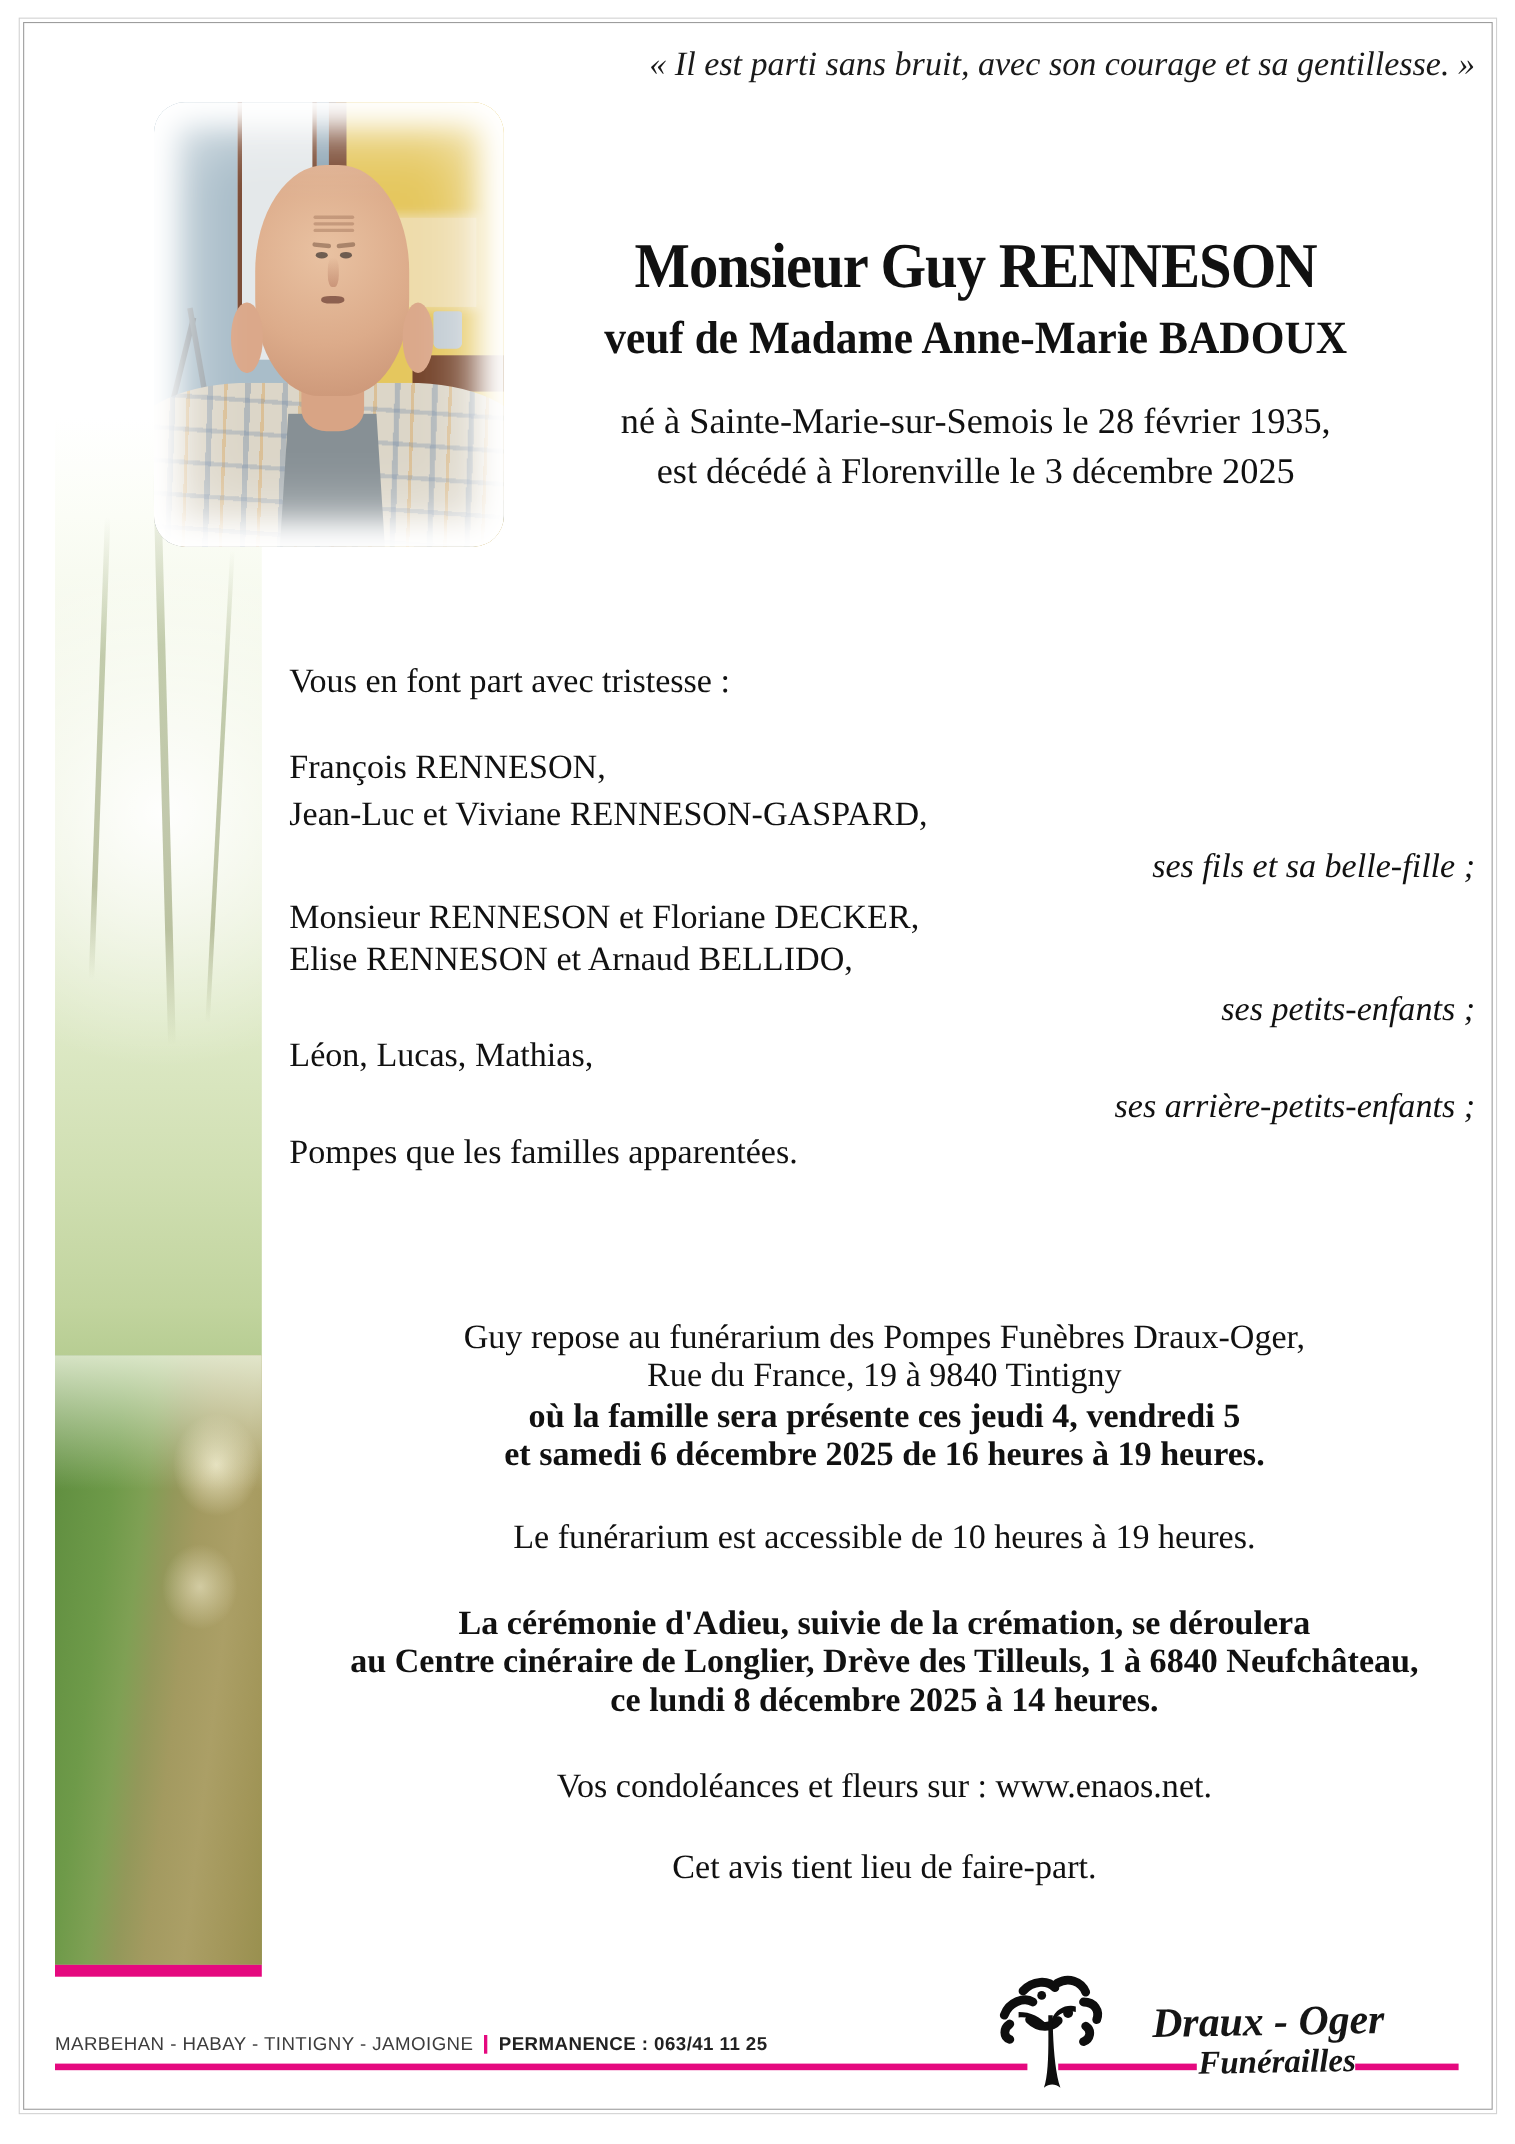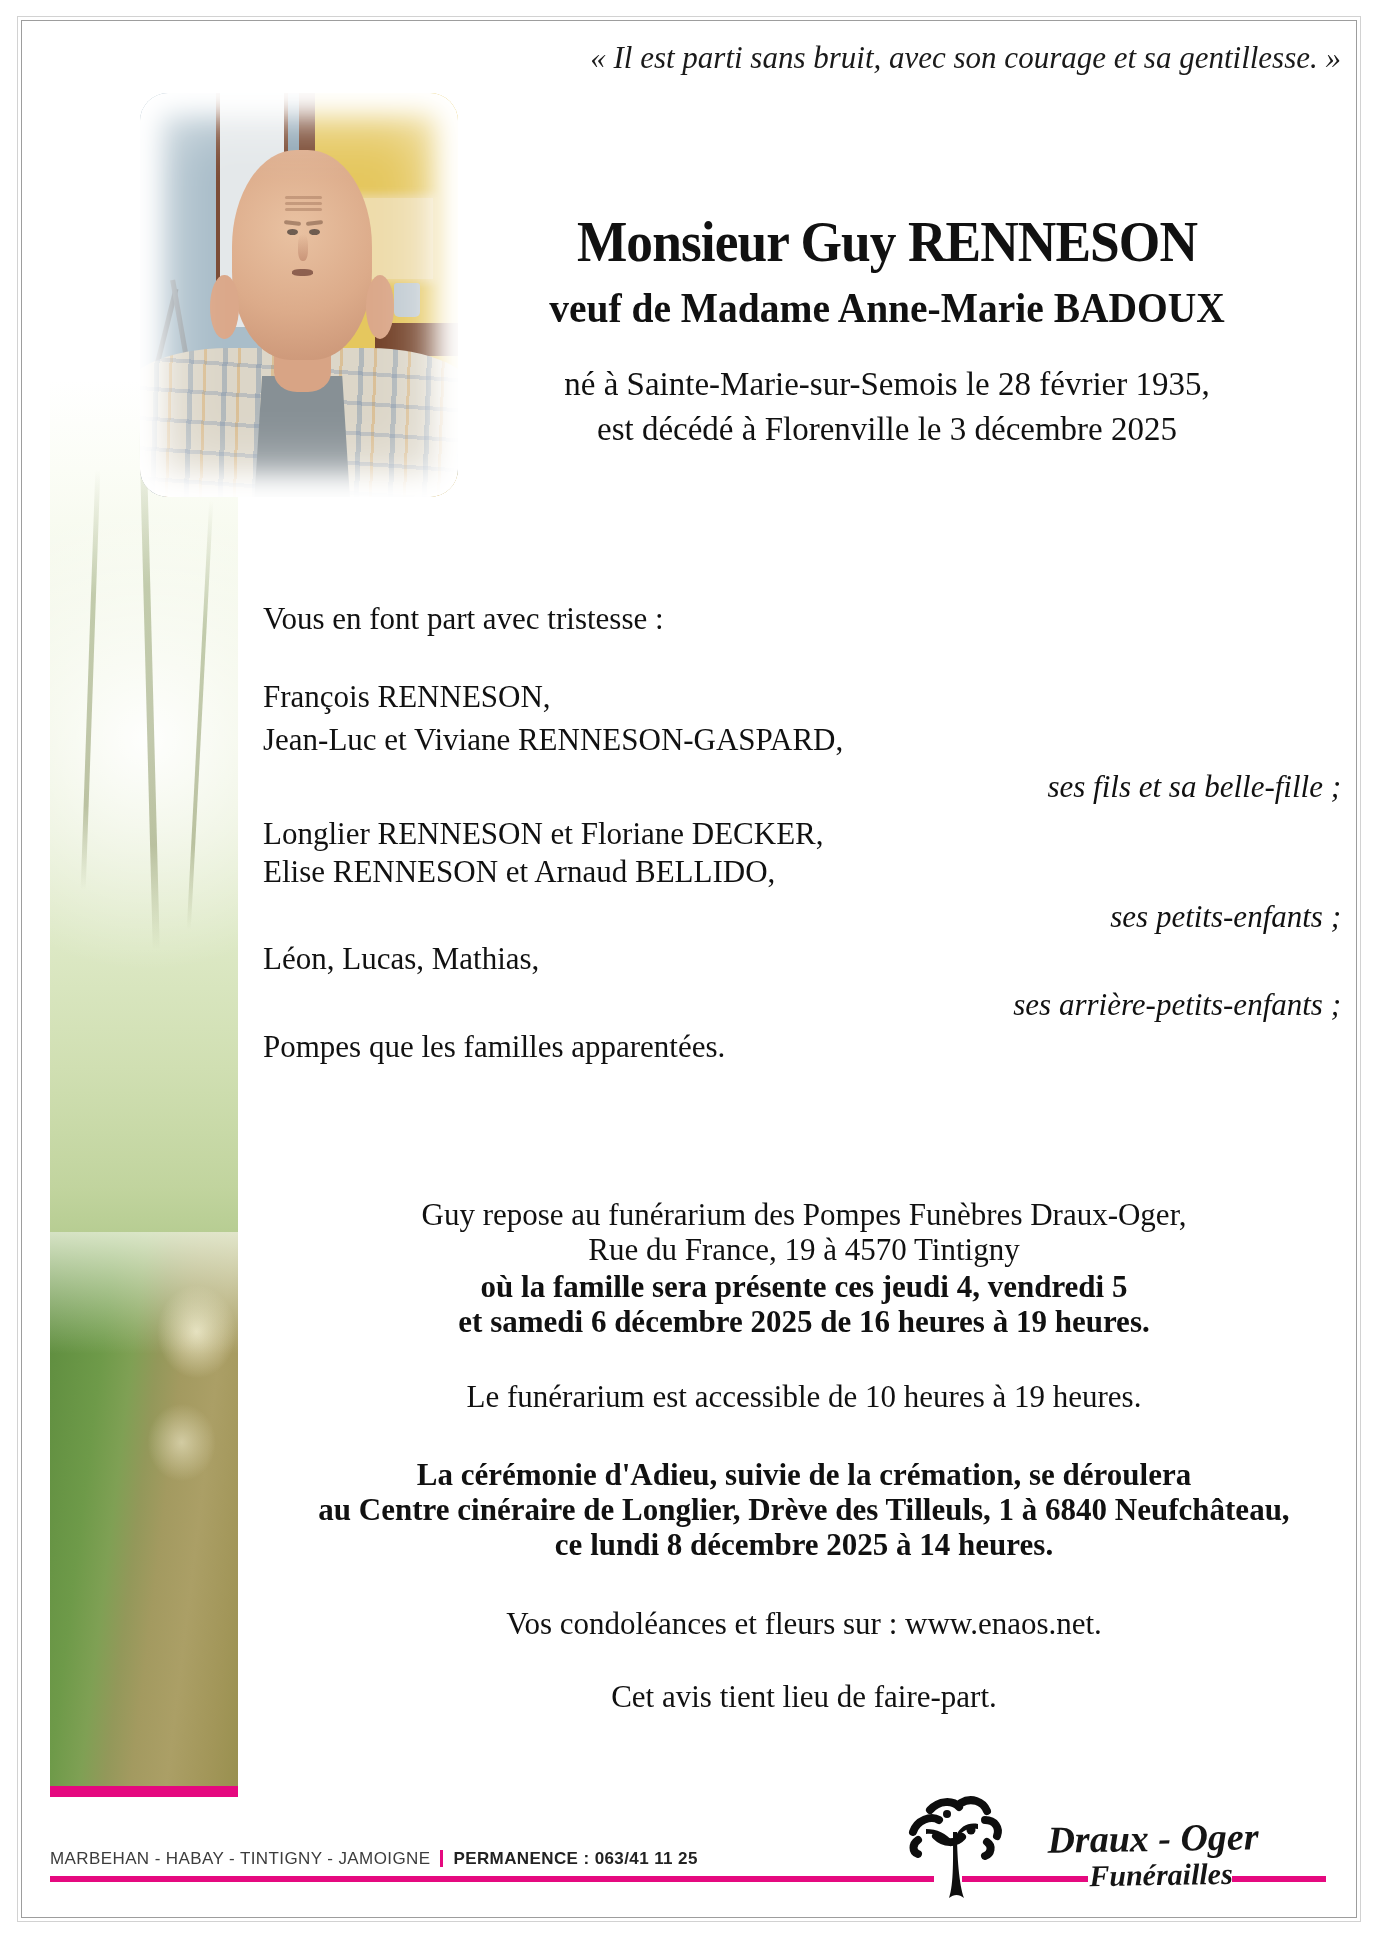--- a/index.html
+++ b/index.html
@@ -165,29 +165,29 @@
   <div class="subtitle">veuf de Madame Anne-Marie BADOUX</div>
   <div class="birth">
     <div>né à Sainte-Marie-sur-Semois le 28 février 1935,</div>
     <div>est décédé à Florenville le 3 décembre 2025</div>
   </div>
 
   <div class="bodyline" style="top:601px;">Vous en font part avec tristesse :</div>
   <div class="bodyline" style="top:722px;">Jean-Luc et Viviane RENNESON-GASPARD,</div>
   <div class="bodyline" style="top:679px;">François RENNESON,</div>
   <div class="relation" style="top:769px;">ses fils et sa belle-fille ;</div>
-  <div class="bodyline" style="top:816px;">Longlier RENNESON et Floriane DECKER,</div>
+  <div class="bodyline" style="top:816px;">Monsieur RENNESON et Floriane DECKER,</div>
   <div class="bodyline" style="top:854px;">Elise RENNESON et Arnaud BELLIDO,</div>
   <div class="relation" style="top:899px;">ses petits-enfants ;</div>
   <div class="bodyline" style="top:941px;">Léon, Lucas, Mathias,</div>
   <div class="relation" style="top:987px;">ses arrière-petits-enfants ;</div>
   <div class="bodyline" style="top:1029px;">Pompes que les familles apparentées.</div>
 
   <div class="cline" style="top:1197px;">Guy repose au funérarium des Pompes Funèbres Draux-Oger,</div>
-  <div class="cline" style="top:1232px;">Rue du France, 19 à 4570 Tintigny</div>
+  <div class="cline" style="top:1232px;">Rue du France, 19 à 9840 Tintigny</div>
   <div class="cline b" style="top:1269px;">où la famille sera présente ces jeudi 4, vendredi 5</div>
   <div class="cline b" style="top:1304px;">et samedi 6 décembre 2025 de 16 heures à 19 heures.</div>
   <div class="cline" style="top:1379px;">Le funérarium est accessible de 10 heures à 19 heures.</div>
   <div class="cline b" style="top:1457px;">La cérémonie d'Adieu, suivie de la crémation, se déroulera</div>
   <div class="cline b" style="top:1492px;">au Centre cinéraire de Longlier, Drève des Tilleuls, 1 à 6840 Neufchâteau,</div>
   <div class="cline b" style="top:1527px;">ce lundi 8 décembre 2025 à 14 heures.</div>
   <div class="cline" style="top:1606px;">Vos condoléances et fleurs sur : www.enaos.net.</div>
   <div class="cline" style="top:1679px;">Cet avis tient lieu de faire-part.</div>
 
   <div class="f-line seg1"></div>

